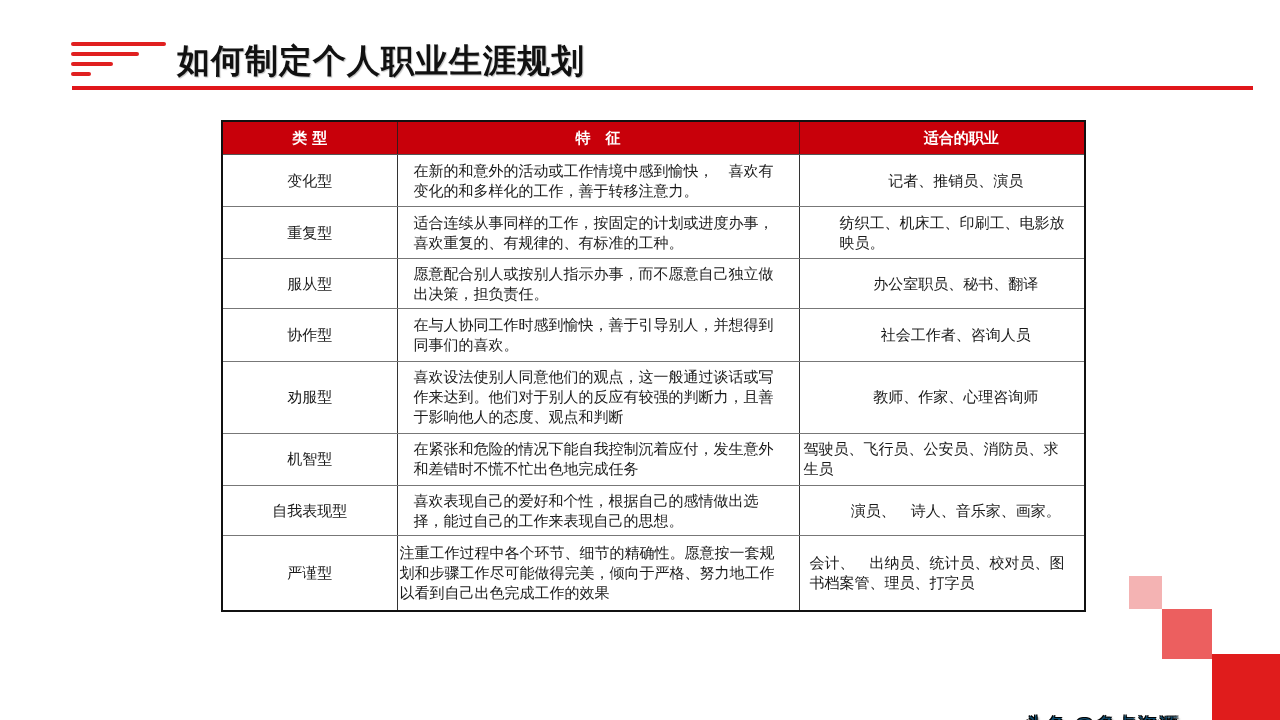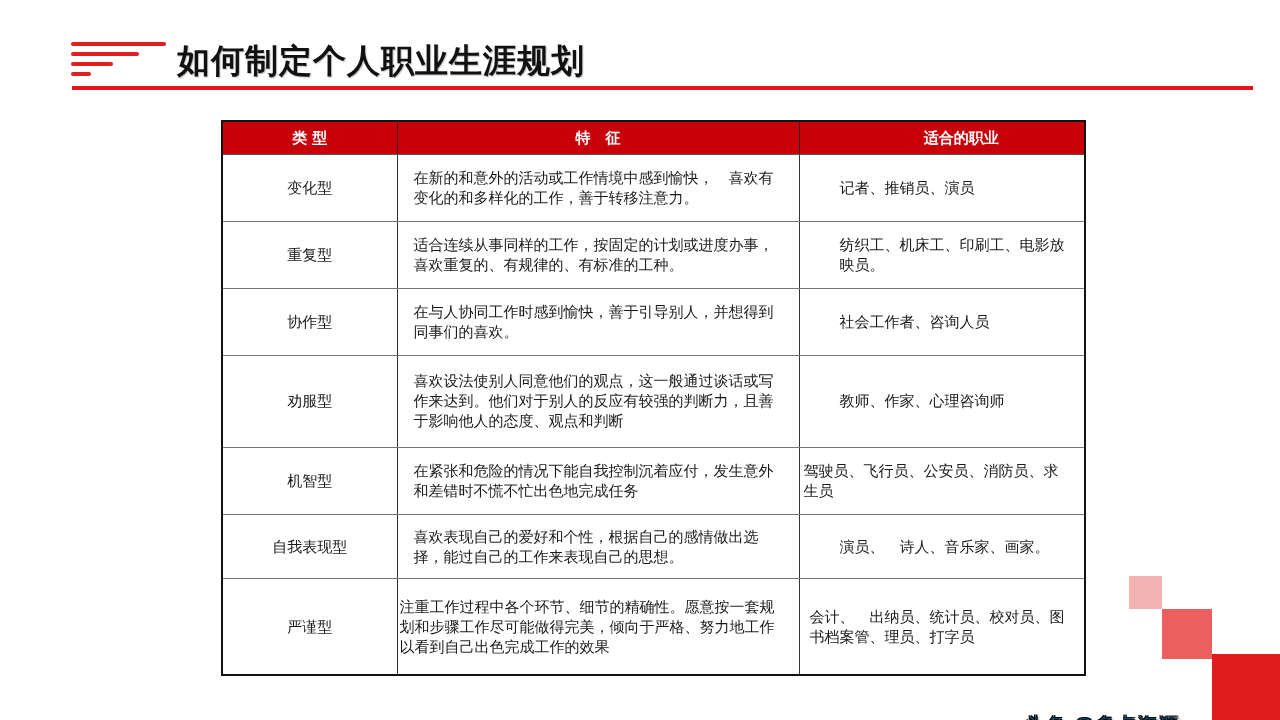--- a/index.html
+++ b/index.html
@@ -13,37 +13,37 @@
   .logo-stripes span { position:absolute; left:0; height:4px; background:#e02020; border-radius:2px; filter:blur(0.4px); }
   .title {
     position:absolute; left:177px; top:38px;
     font-size:33px; font-weight:bold; color:#111; letter-spacing:1px;
     text-shadow:1px 1px 1px rgba(0,0,0,0.25);
     line-height:46px;
   }
   .title-rule { position:absolute; left:72px; top:86px; width:1181px; height:4px; background:#e0161a; }
 
   .table-wrap {
-    position:absolute; left:221px; top:120px; width:865px; height:556px;
+    position:absolute; left:221px; top:120px; width:865px; height:492px;
     border:2px solid #111; box-sizing:border-box;
   }
   table { border-collapse:collapse; width:100%; height:100%; table-layout:fixed; }
   th {
     background:#c8000a; color:#fff; font-weight:bold; font-size:15px;
     height:30px; border-right:1px solid #3a1a1a; border-bottom:1px solid #555;
   }
   td {
     font-size:15px; line-height:20px; color:#1a1a1a;
     border-right:1px solid #333; border-bottom:1px solid #777;
     vertical-align:middle;
   }
   td.type { text-align:center; }
   td.feat { padding:0 12px 0 16px; text-align:left; }
   td.jobs { padding:0 12px; }
-  td.jobs.center { }
+  td.jobs.center { text-align:center; }
   tr:last-child td { border-bottom:none; }
   th:last-child, td:last-child { border-right:none;padding-left:40px; }
 
   .deco { position:absolute; }
   .deco.a { left:1129px; top:576px; width:33px; height:33px; background:#f4b3b3; }
   .deco.b { left:1162px; top:609px; width:50px; height:50px; background:#ec5f5f; }
   .deco.c { left:1212px; top:654px; width:68px; height:66px; background:#e01c1c; }
   .watermark {
     position:absolute; left:1025px; top:664px; font-size:20px; color:#0c4a6e;
     text-shadow:1px 1px 0 #000, -1px -1px 0 #000, 1px -1px 0 #000, -1px 1px 0 #000, 2px 2px 2px rgba(0,0,0,0.6);
@@ -80,20 +80,25 @@
       <tr style="height:52px">
         <td class="type">变化型</td>
         <td class="feat">在新的和意外的活动或工作情境中感到愉快，　喜欢有变化的和多样化的工作，善于转移注意力。</td>
         <td class="jobs center">记者、推销员、演员</td>
       </tr>
       <tr style="height:52px">
         <td class="type">重复型</td>
         <td class="feat">适合连续从事同样的工作，按固定的计划或进度办事，喜欢重复的、有规律的、有标准的工种。</td>
         <td class="jobs">纺织工、机床工、印刷工、电影放映员。</td>
       </tr>
+      <tr style="height:50px">
+        <td class="type">服从型</td>
+        <td class="feat">愿意配合别人或按别人指示办事，而不愿意自己独立做出决策，担负责任。</td>
+        <td class="jobs center">办公室职员、秘书、翻译</td>
+      </tr>
       <tr style="height:52px">
         <td class="type">协作型</td>
         <td class="feat">在与人协同工作时感到愉快，善于引导别人，并想得到同事们的喜欢。</td>
         <td class="jobs center">社会工作者、咨询人员</td>
       </tr>
       <tr style="height:72px">
         <td class="type">劝服型</td>
         <td class="feat">喜欢设法使别人同意他们的观点，这一般通过谈话或写作来达到。他们对于别人的反应有较强的判断力，且善于影响他人的态度、观点和判断</td>
         <td class="jobs center">教师、作家、心理咨询师</td>
       </tr>

